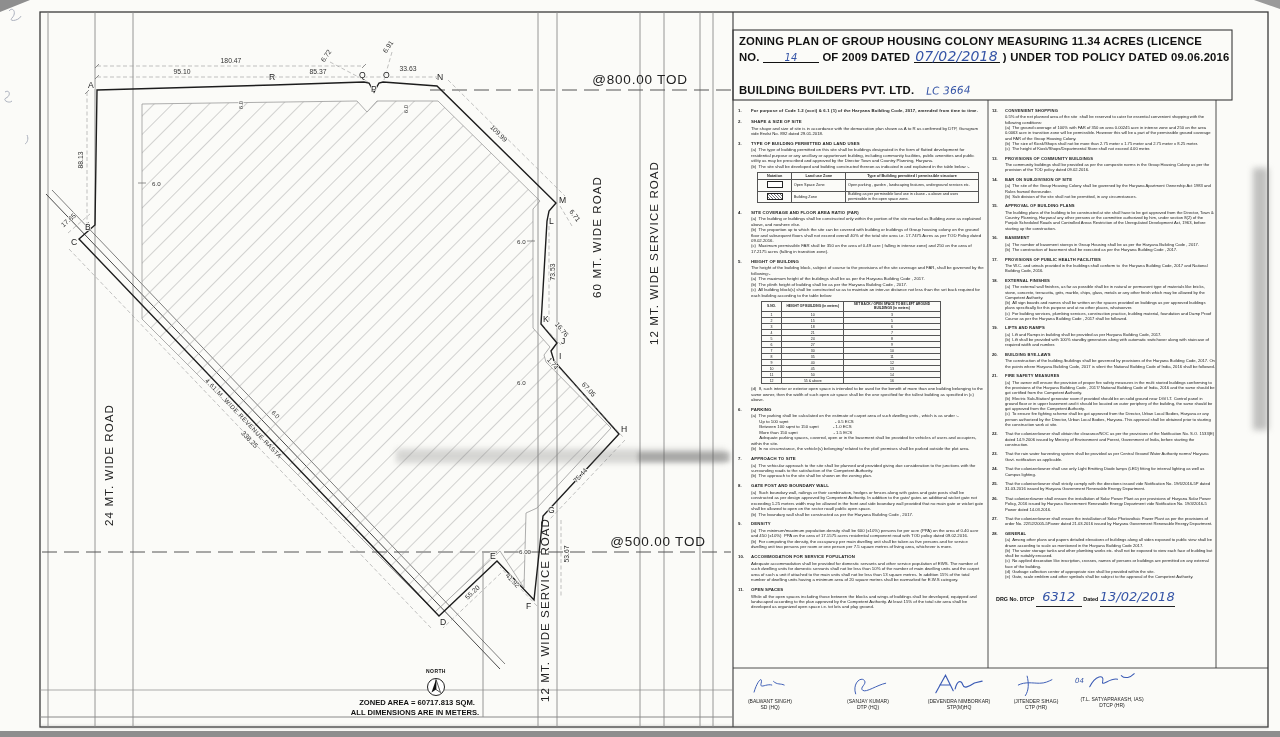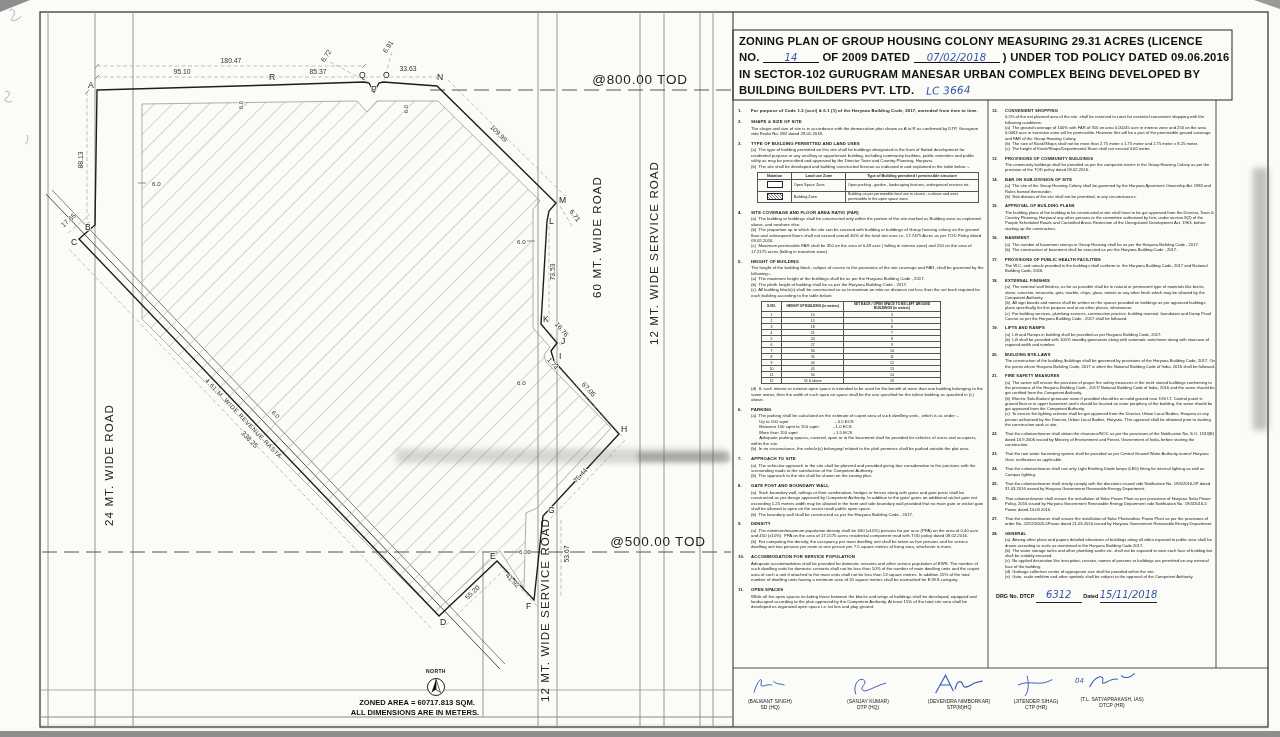--- a/index.html
+++ b/index.html
@@ -42,21 +42,21 @@
   .nt.nth{background:repeating-linear-gradient(45deg,#fff 0 1.4px,#777 1.4px 2.1px);}
   .ht{margin-left:10px;}
   .ht th{font-size:3.3px;}
   .ht td{text-align:center;font-size:3.5px;padding:.4px 1.6px;}
   .ht td:nth-child(1){width:16px;}
   .ht td:nth-child(2){width:58px;}
   .ht td:nth-child(3){width:92px;}
 
   .drg{margin:10px 0 0 4px;font-size:5.4px;font-weight:bold;color:#111;}
   .drg .blank{display:inline-block;border-bottom:.8px solid #222;min-width:46px;text-align:center;}
-  .drg .hw{font-size:10px;}
+  .drg .hw{font-size:13px;}
 
   
   .sigstrip{position:absolute;left:695px;top:669px;width:535px;height:71px;}
   .sig{position:absolute;transform:translateX(-50%);text-align:center;width:90px;}
   .sig svg{display:block;margin:0 auto;}
   .sig .nm{font-size:5px;color:#222;margin-top:1px;white-space:nowrap;}
   .sig .rl{font-size:5px;color:#222;white-space:nowrap;}
   .sig-extra{position:absolute;color:#3554a6;font-family:"DejaVu Sans",sans-serif;
     font-style:italic;font-size:7px;}
 
@@ -227,27 +227,27 @@
     <text class="areat" x="415" y="714.5" text-anchor="middle">ALL DIMENSIONS ARE IN METERS.</text>
 
     <g stroke="#8f96a8" fill="none" stroke-width="1" opacity="0.75">
       <path d="M9,11 c4,-5 8,2 3,7 c-4,4 7,3 9,-2"></path>
       <path d="M5,92 c5,-3 6,4 1,6 c-4,2 3,6 6,3"></path>
       <path d="M27,135 c2,4 0,8 -2,9"></path>
     </g>
   </svg>
 
   <div class="titleblock">
-    <span>ZONING PLAN OF GROUP HOUSING COLONY MEASURING 29.31 ACRES (LICENCE</span><br>
+    <span>ZONING PLAN OF GROUP HOUSING COLONY MEASURING 11.34 ACRES (LICENCE</span><br>
     <span>NO.</span>
     <span class="tblank"><span class="hw" style="font-size:10px">14</span></span>
     <span>OF 2009 DATED</span>
-    <span class="tblank wide"><span class="hw" style="font-size:10px">07/02/2018</span></span>
+    <span class="tblank wide"><span class="hw" style="font-size:14px">07/02/2018</span></span>
     <span>) UNDER TOD POLICY DATED 09.06.2016</span><br>
-    <span>IN SECTOR-102 GURUGRAM MANESAR URBAN COMPLEX BEING DEVELOPED BY</span><br>
+    <br>
     <span>BUILDING BUILDERS PVT. LTD.</span>
     <span class="hw-lc">LC 3664</span>
   </div>
 
   <div class="notes col-left">
 
     <div class="sec">
       <div class="no">1.</div>
       <div class="bd">
           <div class="ttl">For purpose of Code 1.2 (xcvi) &amp; 6.1 (1) of the Haryana Building Code, 2017, amended from time to time.</div>
@@ -568,21 +568,21 @@
 (c)  No applied decoration like inscription, crosses, names of persons or buildings are permitted on any external face of the building.
 (d)  Garbage collection center of appropriate size shall be provided within the site.
 (e)  Gate, scale emblem and other symbols shall be subject to the approval of the Competent Authority.</div>
         </div>
     </div>
 
     <div class="drg">
       <span>DRG No. DTCP</span>
       <span class="blank"><span class="hw">6312</span></span>
       <span>Dated</span>
-      <span class="blank"><span class="hw">15/11/2018</span></span>
+      <span class="blank"><span class="hw">13/02/2018</span></span>
     </div>
   </div>
 
   <div class="sigstrip">
     <div class="sig" style="left:75px;top:4px;">
       <svg width="46" height="24" viewBox="0 0 52 24">
         <path d="M8,20 C12,6 18,2 16,10 C14,17 22,10 28,12 M30,8 C34,12 38,10 42,12" fill="none" stroke="#3b5bb5" stroke-width="1.1" stroke-linecap="round"></path>
         </svg>
       <div class="nm">(BALWANT SINGH)</div>
       <div class="rl">SD (HQ)</div>

